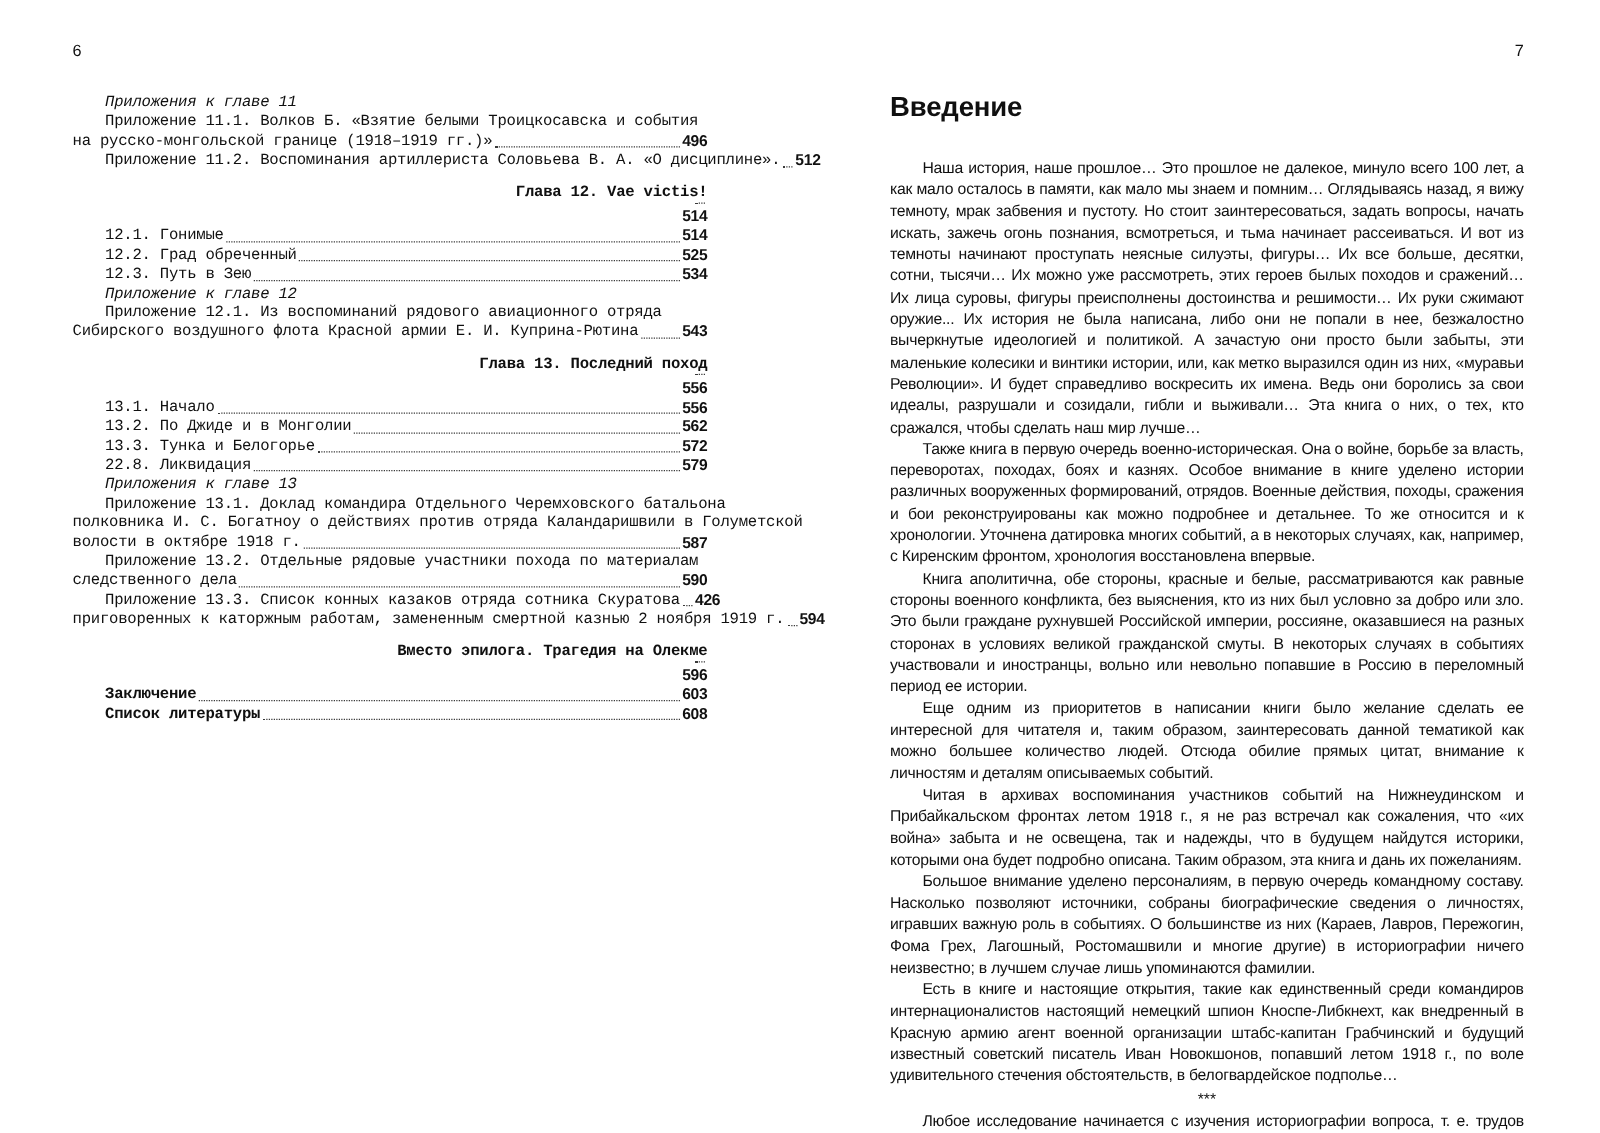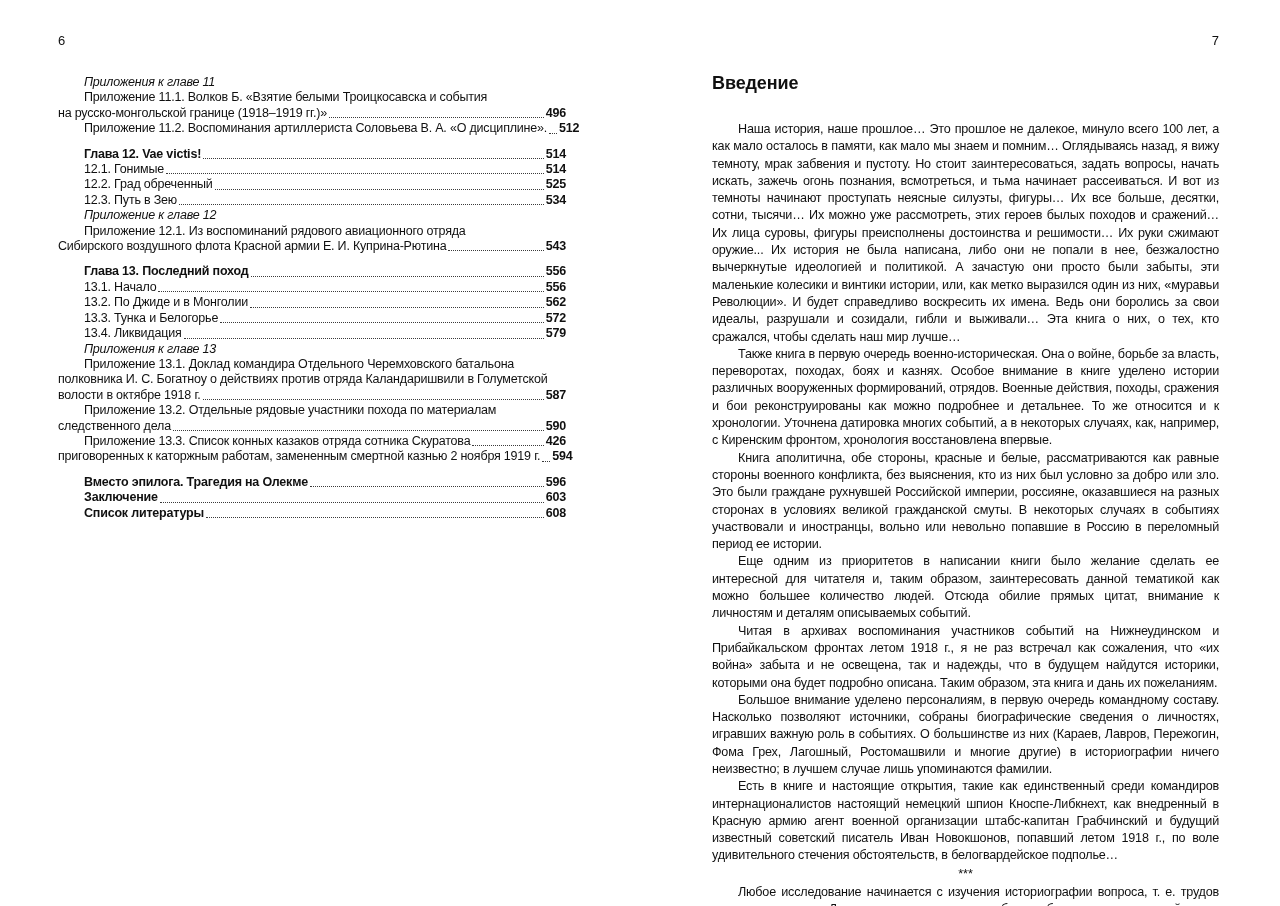--- a/index.html
+++ b/index.html
@@ -10,30 +10,30 @@
   .spread{position:relative;width:1280px;height:906px;overflow:hidden;background:#ffffff;}
   .page{position:absolute;top:33px;}
   .page.left{left:58px;width:508px;}
   .page.right{left:712px;width:507px;}
   .pagenum{font-size:13px;line-height:15px;color:#101010;}
   .page.right .pagenum{text-align:right;}
 
   
   .toc{margin-top:27px;font-size:12.5px;line-height:15.4px;letter-spacing:-0.2px;}
   .toc-line{display:flex;align-items:flex-end;white-space:nowrap;}
-  .toc-line.gap{margin-top:10px;}
+  .toc-line.gap{margin-top:10px;flex-direction:column;}
   .toc-line.ind{padding-left:26px;}
   .toc-line.bold{font-weight:bold;}
   .toc-line.italic{font-style:italic;}
-  .toc-text{flex:0 0 auto;}
+  .toc-text{flex:0 0 auto;font-family:Liberation Mono, monospace;}
   .leader{flex:1 1 auto;min-width:8px;border-bottom:1.5px dotted #3a3a3a;margin:0 2px 3px 2px;}
   .toc-page{flex:0 0 auto;font-weight:bold;}
 
   
-  .heading{margin:25px 0 0 0;font-size:18px;font-weight:bold;letter-spacing:-0.1px;}
+  .heading{margin:25px 0 0 0;font-size:22px;font-weight:bold;letter-spacing:-0.1px;}
   .bodytext{margin-top:27px;font-size:12.6px;line-height:17.3px;letter-spacing:-0.2px;text-align:justify;}
   .bodytext p{margin:0;text-indent:26px;}
   .sep{text-align:center;font-size:12.6px;line-height:17.3px;margin:1px 0;letter-spacing:0;}
 </style>
 </head>
 <body>
 
 <div class="spread">
 
   <div class="page left">
@@ -100,21 +100,21 @@
           <span class="toc-text">13.2. По Джиде и в Монголии</span>
           <span class="leader"></span>
           <span class="toc-page">562</span>
         </div>
         <div class="toc-line ind">
           <span class="toc-text">13.3. Тунка и Белогорье</span>
           <span class="leader"></span>
           <span class="toc-page">572</span>
         </div>
         <div class="toc-line ind">
-          <span class="toc-text">13.4. Ликвидация</span>
+          <span class="toc-text">22.8. Ликвидация</span>
           <span class="leader"></span>
           <span class="toc-page">579</span>
         </div>
         <div class="toc-line ind italic">
           <span class="toc-text">Приложения к главе 13</span>
         </div>
         <div class="toc-line ind">
           <span class="toc-text">Приложение 13.1. Доклад командира Отдельного Черемховского батальона</span>
         </div>
         <div class="toc-line">

